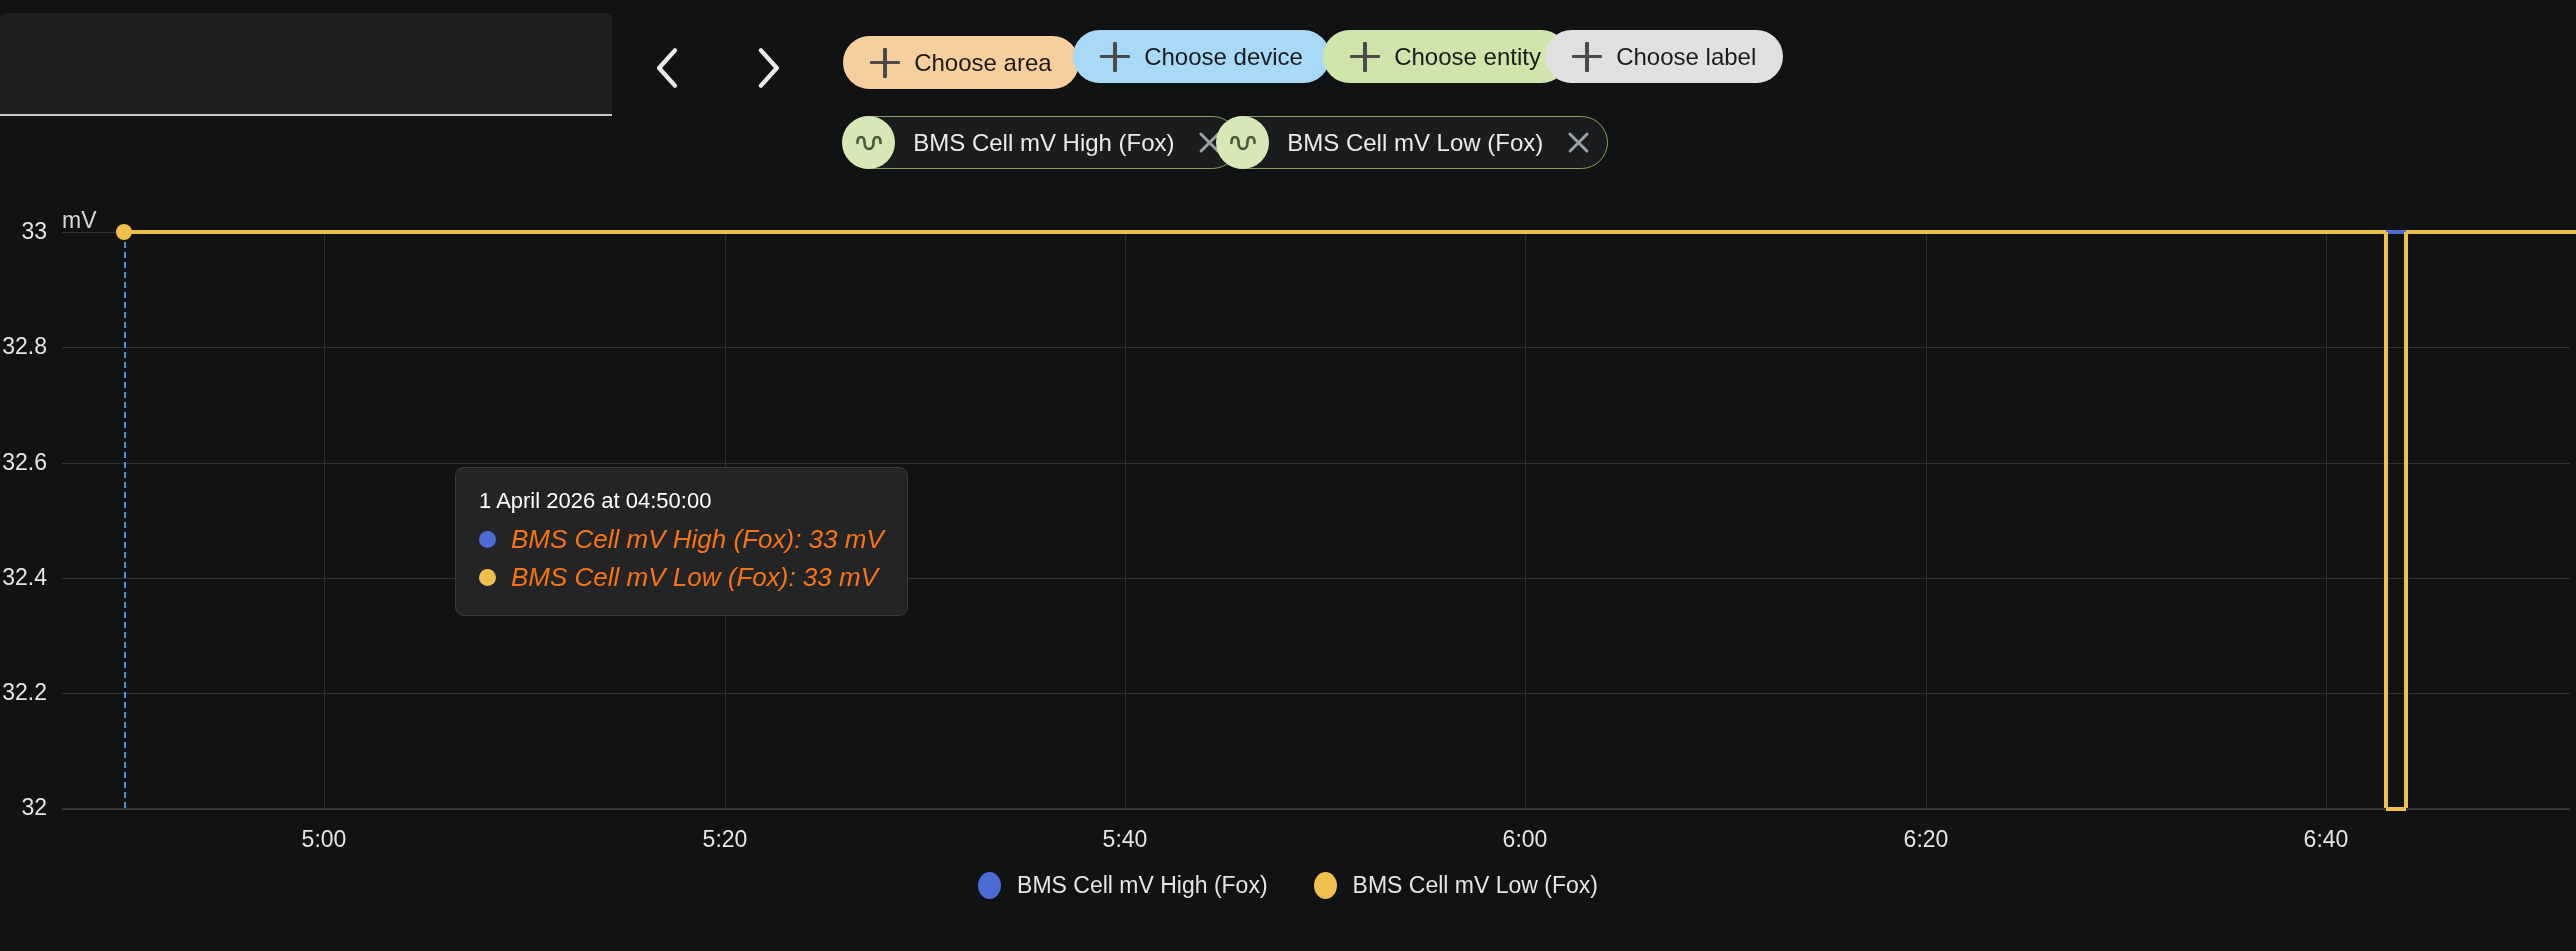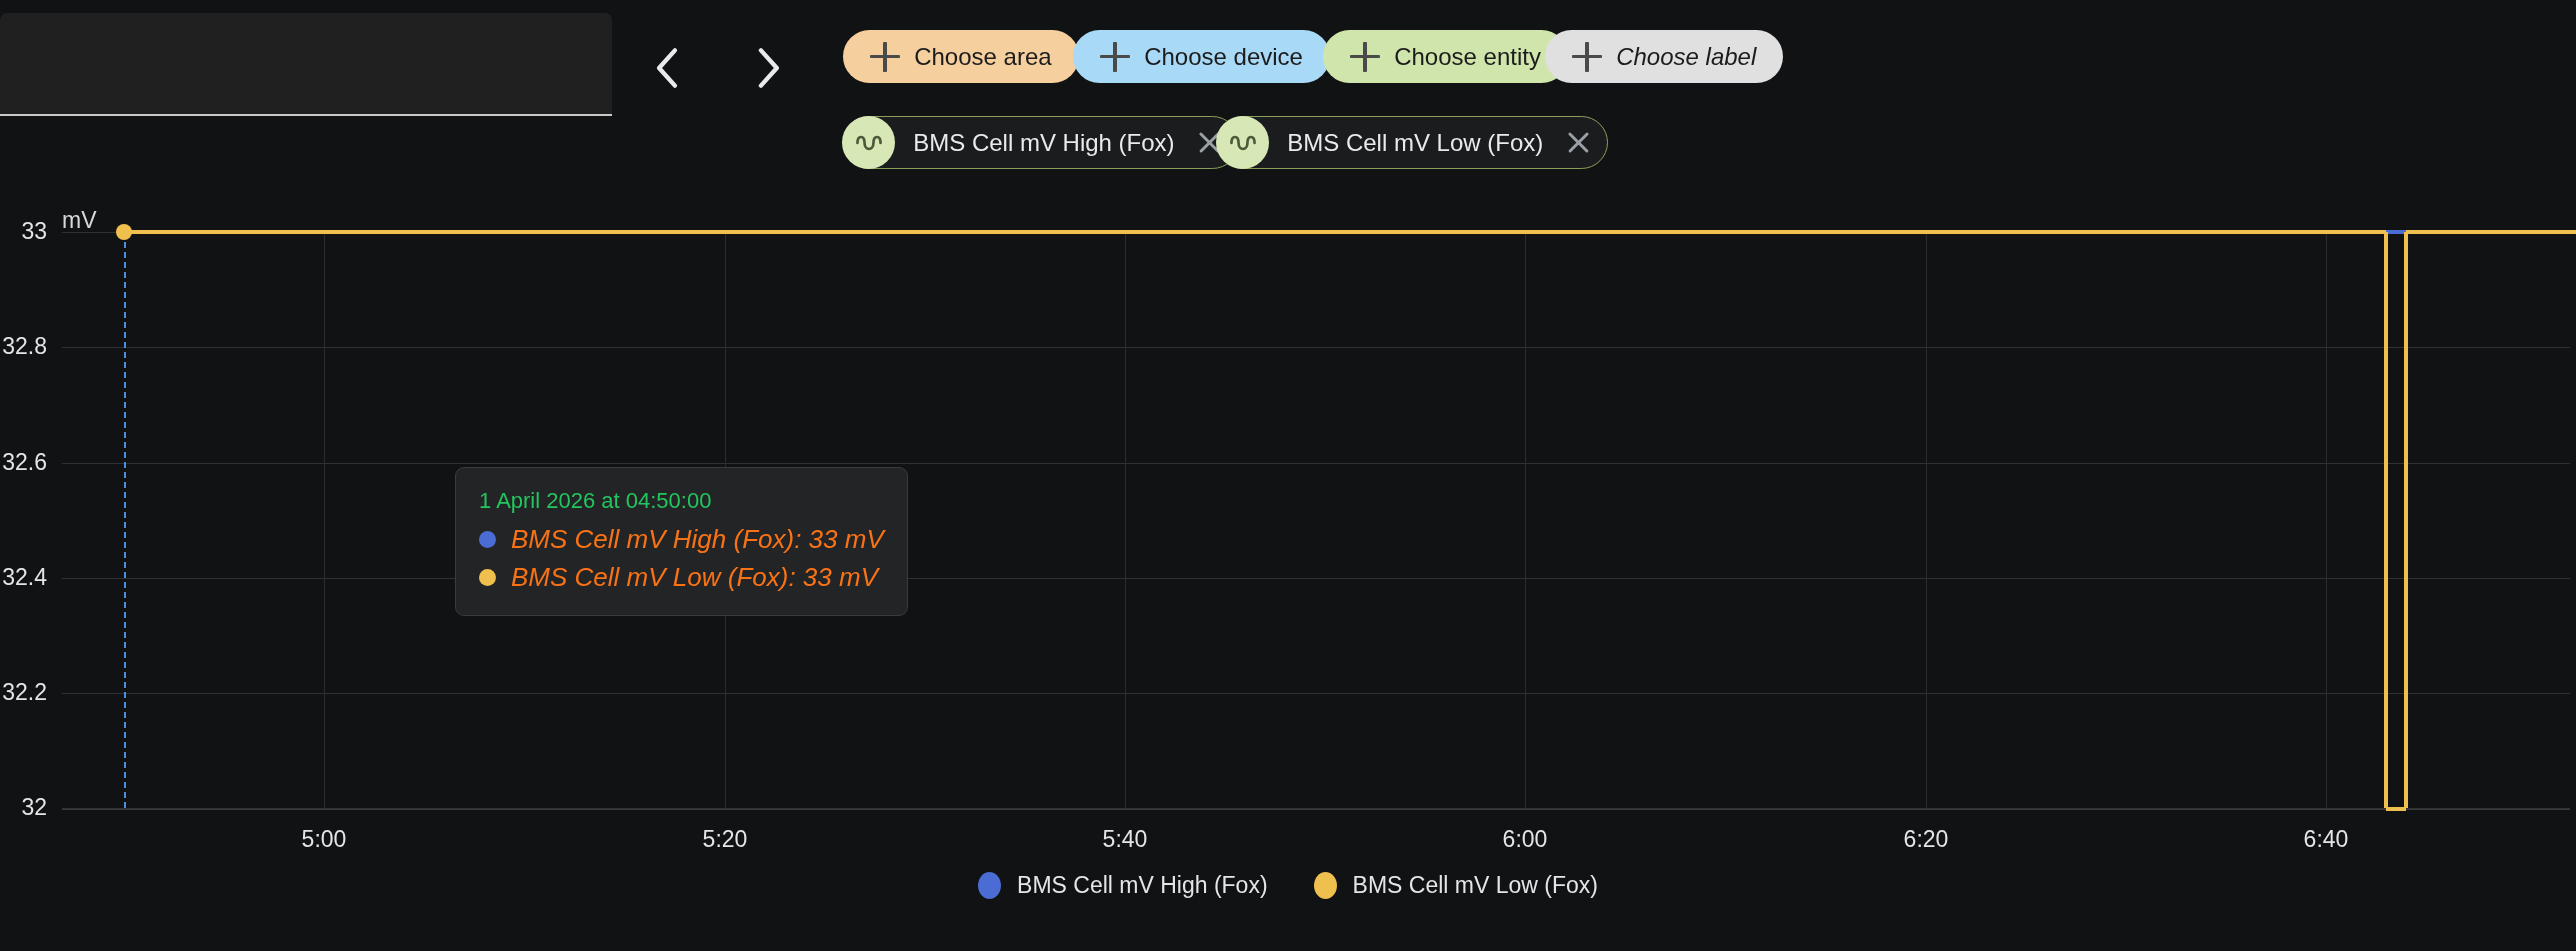--- a/index.html
+++ b/index.html
@@ -136,21 +136,21 @@
 
   
   #tooltip {
     position: absolute; left: 455px; top: 271px;
     background: #232425;
     border: 0.9px solid #3a3b3c;
     border-radius: 9px;
     padding: 19.6px 23px 21.3px 23px;
     min-width: 369px;
   }
-  #tooltip .tt-title { font-size: 22px; color: #22c55e; margin-bottom: 10.7px; }
+  #tooltip .tt-title { font-size: 22px; color: #ffffff; margin-bottom: 10.7px; }
   #tooltip .tt-row { display: flex; align-items: center; margin-top: 7.1px; }
   #tooltip .tt-dot { width: 17px; height: 17px; border-radius: 50%; flex: 0 0 auto; margin-right: 15px; }
   #tooltip .tt-label { font-size: 26px; color: #f97316; white-space: nowrap; font-style: italic; }
 
   
   #legend {
     position: absolute; left: 0; top: 676px; width: 2576px;
     display: flex; align-items: center; justify-content: center; gap: 46px;
   }
   #legend .lg-item { display: flex; align-items: center; cursor: pointer; }
@@ -173,33 +173,33 @@
     </span>
   </div>
   <div class="nav-arrow" id="nav-next">
     <span>
       <svg width="30" height="44" viewBox="0 0 34 50">
           <polyline points="9,5 27,25 9,45" fill="none" stroke="#e8eaec" stroke-width="5" stroke-linecap="round" stroke-linejoin="round"></polyline>
         </svg>
     </span>
   </div>
 
-  <div class="chip" id="chip-area" style="background: rgb(246, 207, 158);">
+  <div class="chip" id="chip-area" style="background: rgb(246, 207, 158); margin-top: 6px;">
     <span class="plus"></span>
     <span>Choose area</span>
   </div>
   <div class="chip" id="chip-device" style="background: rgb(168, 218, 247);">
     <span class="plus"></span>
     <span>Choose device</span>
   </div>
   <div class="chip" id="chip-entity" style="background: rgb(207, 229, 171);">
     <span class="plus"></span>
     <span>Choose entity</span>
   </div>
-  <div class="chip" id="chip-label" style="background: rgb(224, 224, 224); font-style: italic;">
+  <div class="chip" id="chip-label" style="background: rgb(224, 224, 224);">
     <span class="plus"></span>
     <span>Choose label</span>
   </div>
 
   <div class="echip" id="echip-high">
     <span class="avatar">
       <svg width="32" height="32" viewBox="0 0 36 36">
           <path d="M5 18 C5 9, 13 9, 13 18 C13 27, 23 27, 23 18 C23 9, 31 9, 31 18" fill="none" stroke="#4d5a3a" stroke-width="3" stroke-linecap="round"></path>
         </svg>
     </span>

